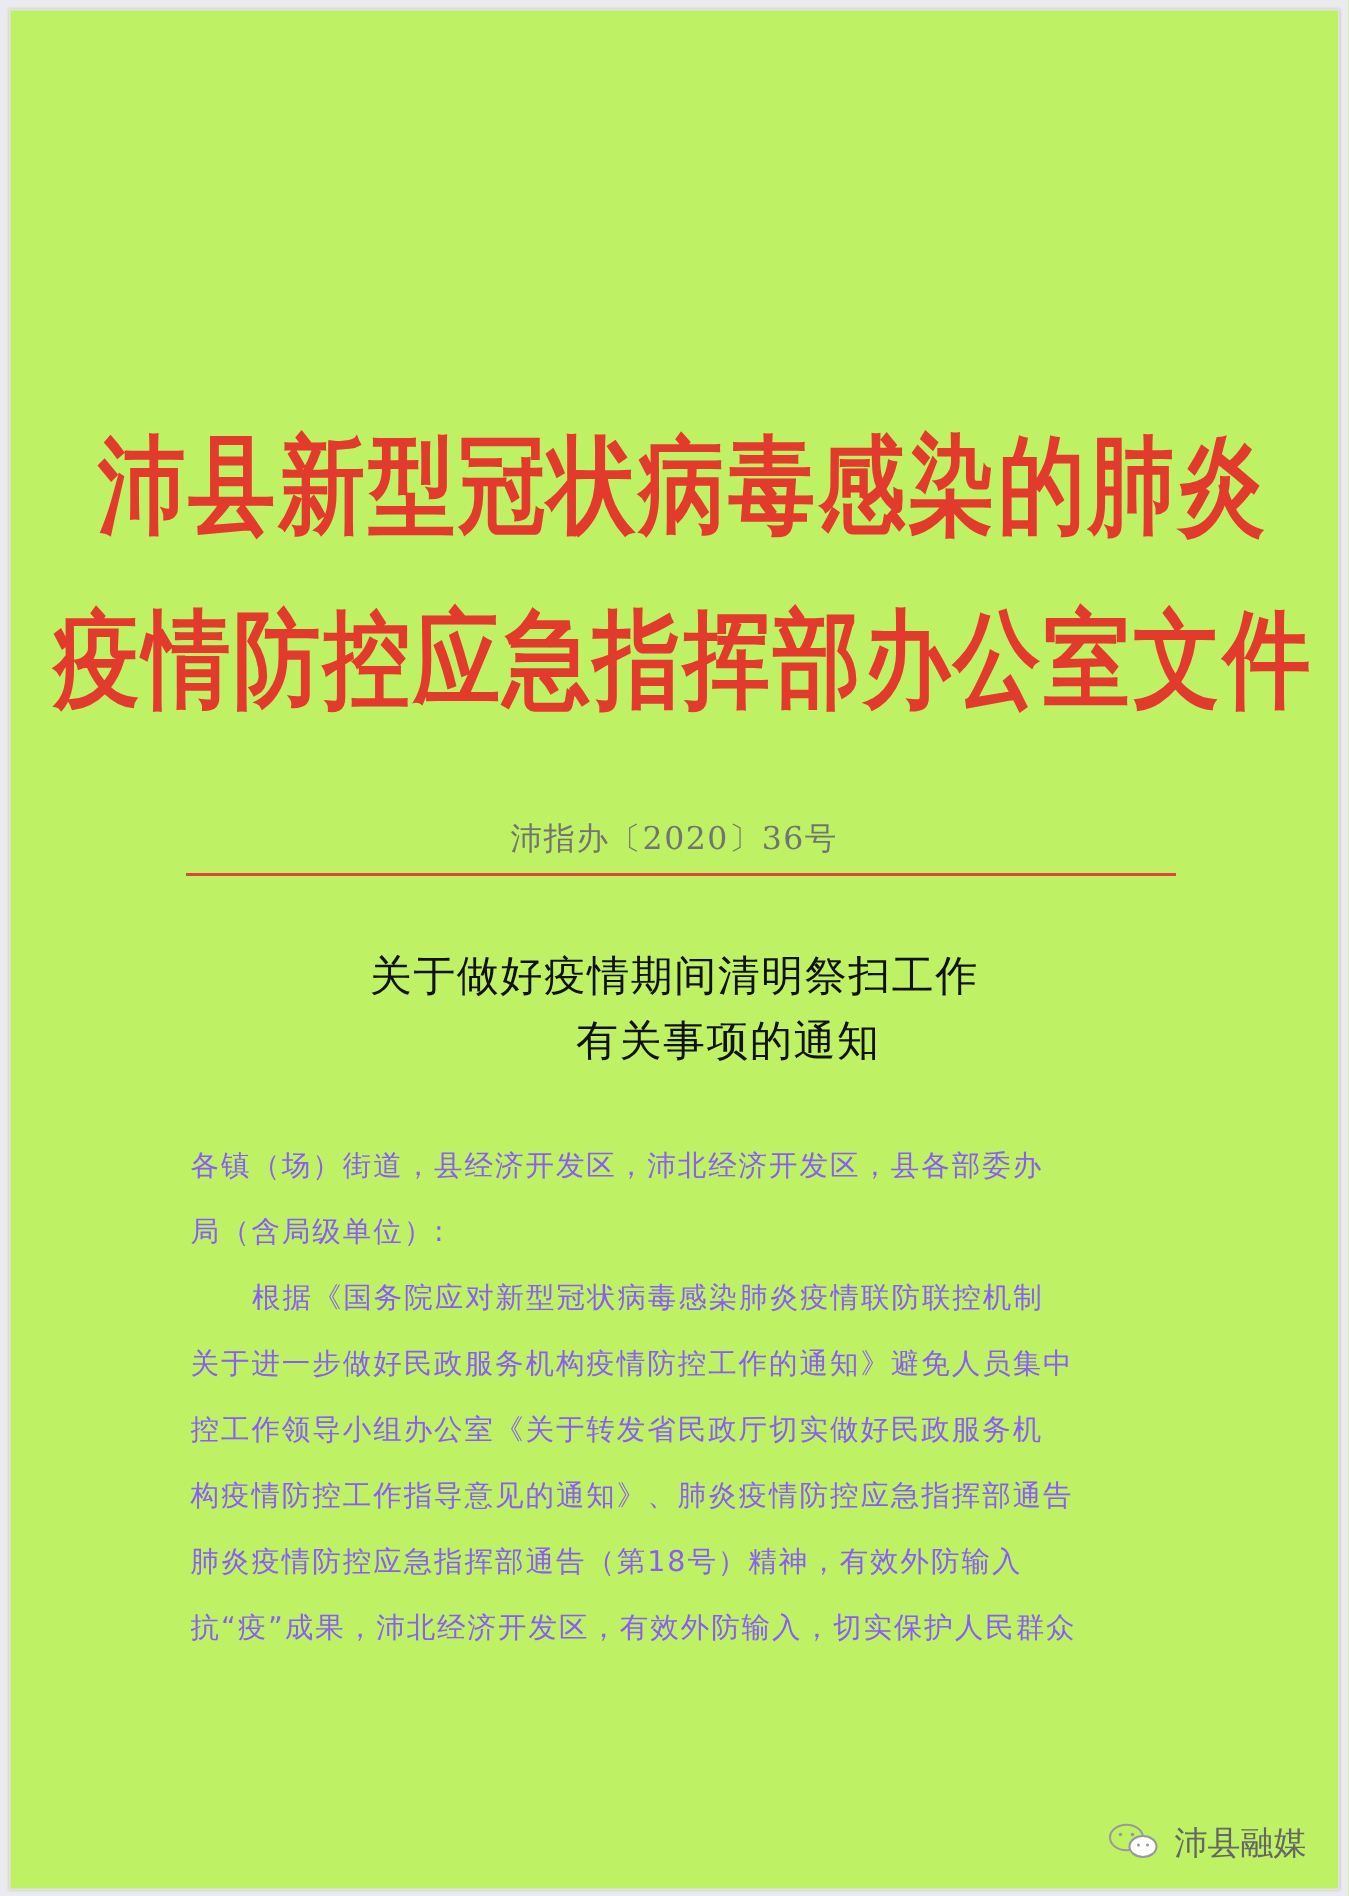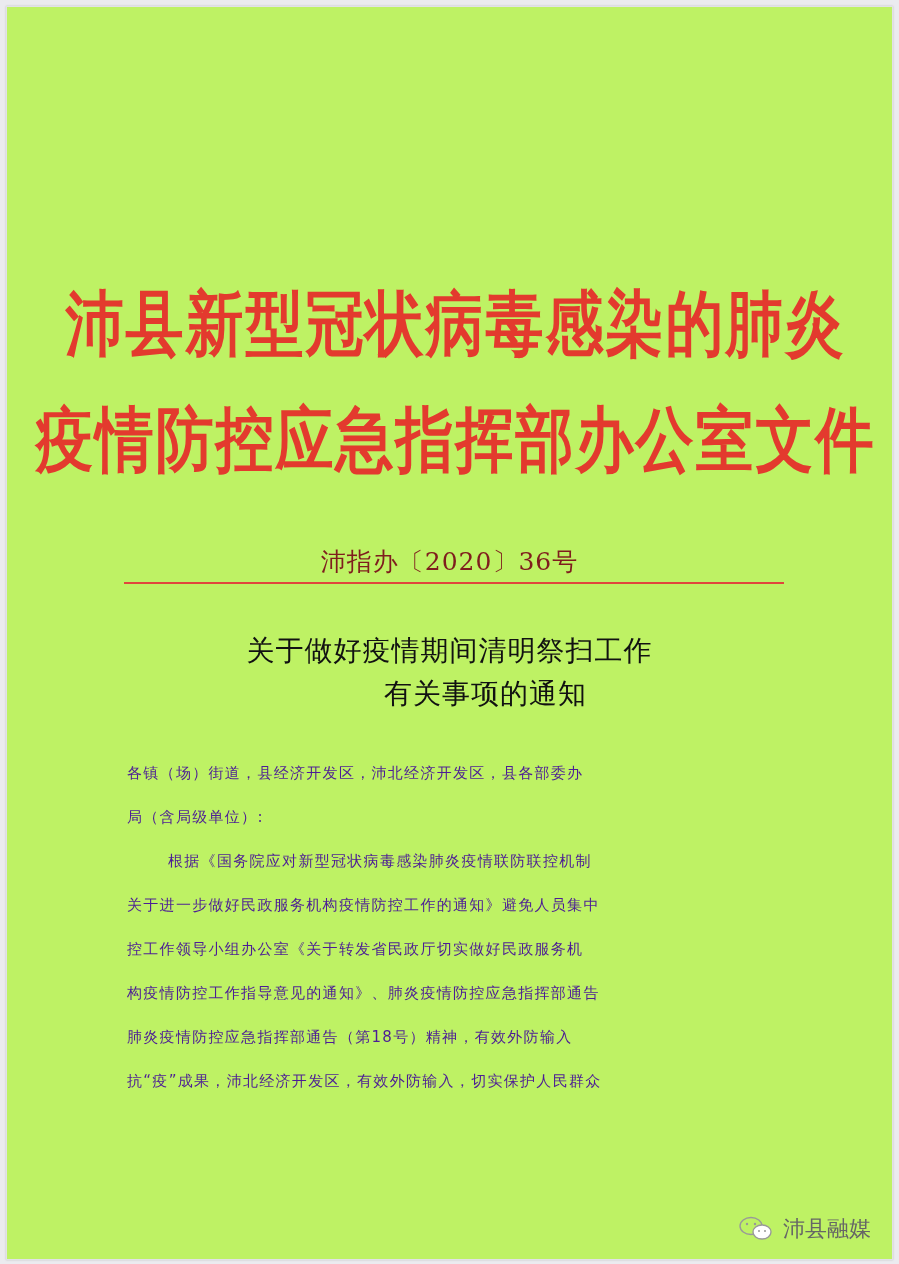--- a/index.html
+++ b/index.html
@@ -28,22 +28,22 @@
     transform: scaleY(1.22);
     transform-origin: center top;
   }
   .ht1 { top: 282px; }
   .ht2 { top: 398px; }
   .doc-number {
     position: absolute;
     left: 0; width: 899px; top: 545px;
     text-align: center;
     font-family: "DejaVu Serif", "Liberation Serif", serif;
-    font-size: 25px;
-    color: #7f1d1d;
+    font-size: 21px;
+    color: #737373;
     letter-spacing: 1px;
   }
   .red-rule {
     position: absolute;
     left: 124px; width: 660px; top: 582px;
     height: 2px; background: #e0463c;
   }
   .notice-title {
     position: absolute;
     left: 0; width: 899px;
@@ -53,30 +53,30 @@
     font-size: 28px;
     color: #111;
     letter-spacing: 1px;
   }
   .nt1 { top: 632px; }
   .nt2 { top: 675px; padding-left: 36px; }
   .body-text {
     position: absolute;
     left: 127px; width: 660px;
     font-family: "DejaVu Sans", "Liberation Sans", sans-serif;
-    font-size: 15px;
-    color: #4c1d95;
+    font-size: 19px;
+    color: #8b5cf6;
     white-space: nowrap;
     letter-spacing: 1.3px;
   }
   .indent { left: 168px; }
   .watermark {
     position: absolute;
     right: 28px; bottom: 20px;
-    display: flex; align-items: center; gap: 8px;
+    display: flex; align-items: flex-start; gap: 8px;
     color: #666;
     font-family: Liberation Serif, serif;
     font-size: 22px;
   }
   .wechat-icon { width: 38px; height: 28px; }
 </style>
 </head>
 <body>
 
 <div class="page">

